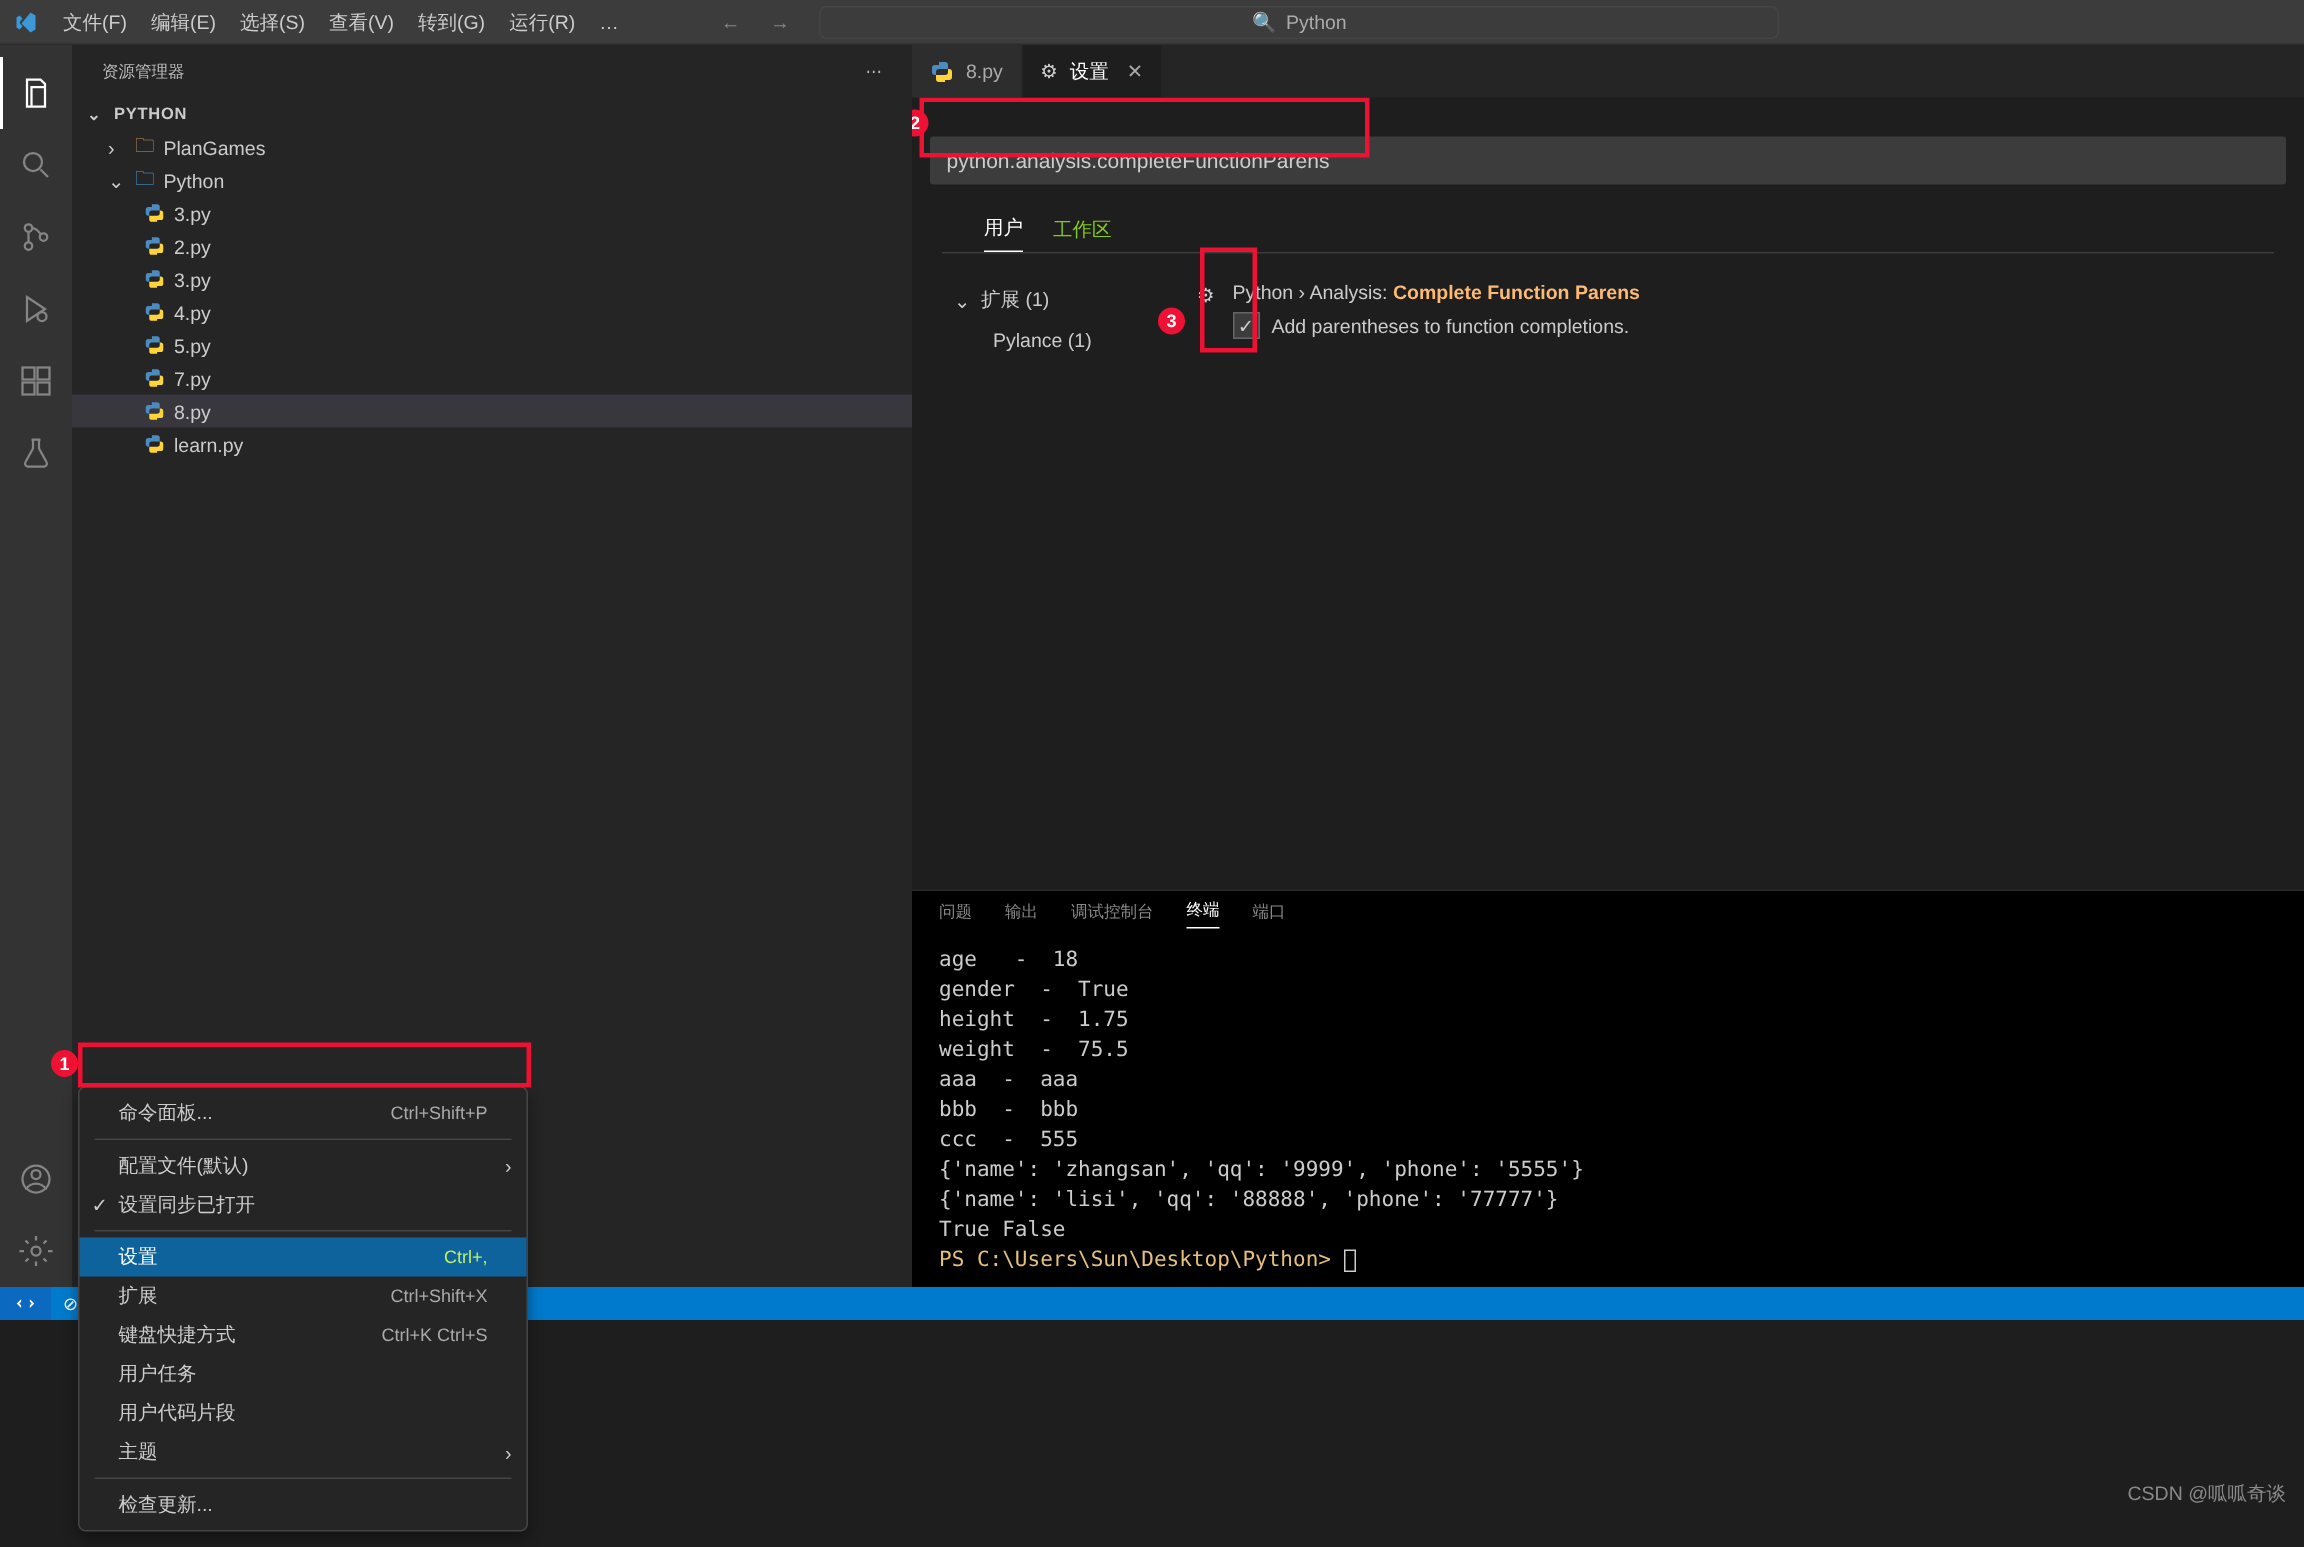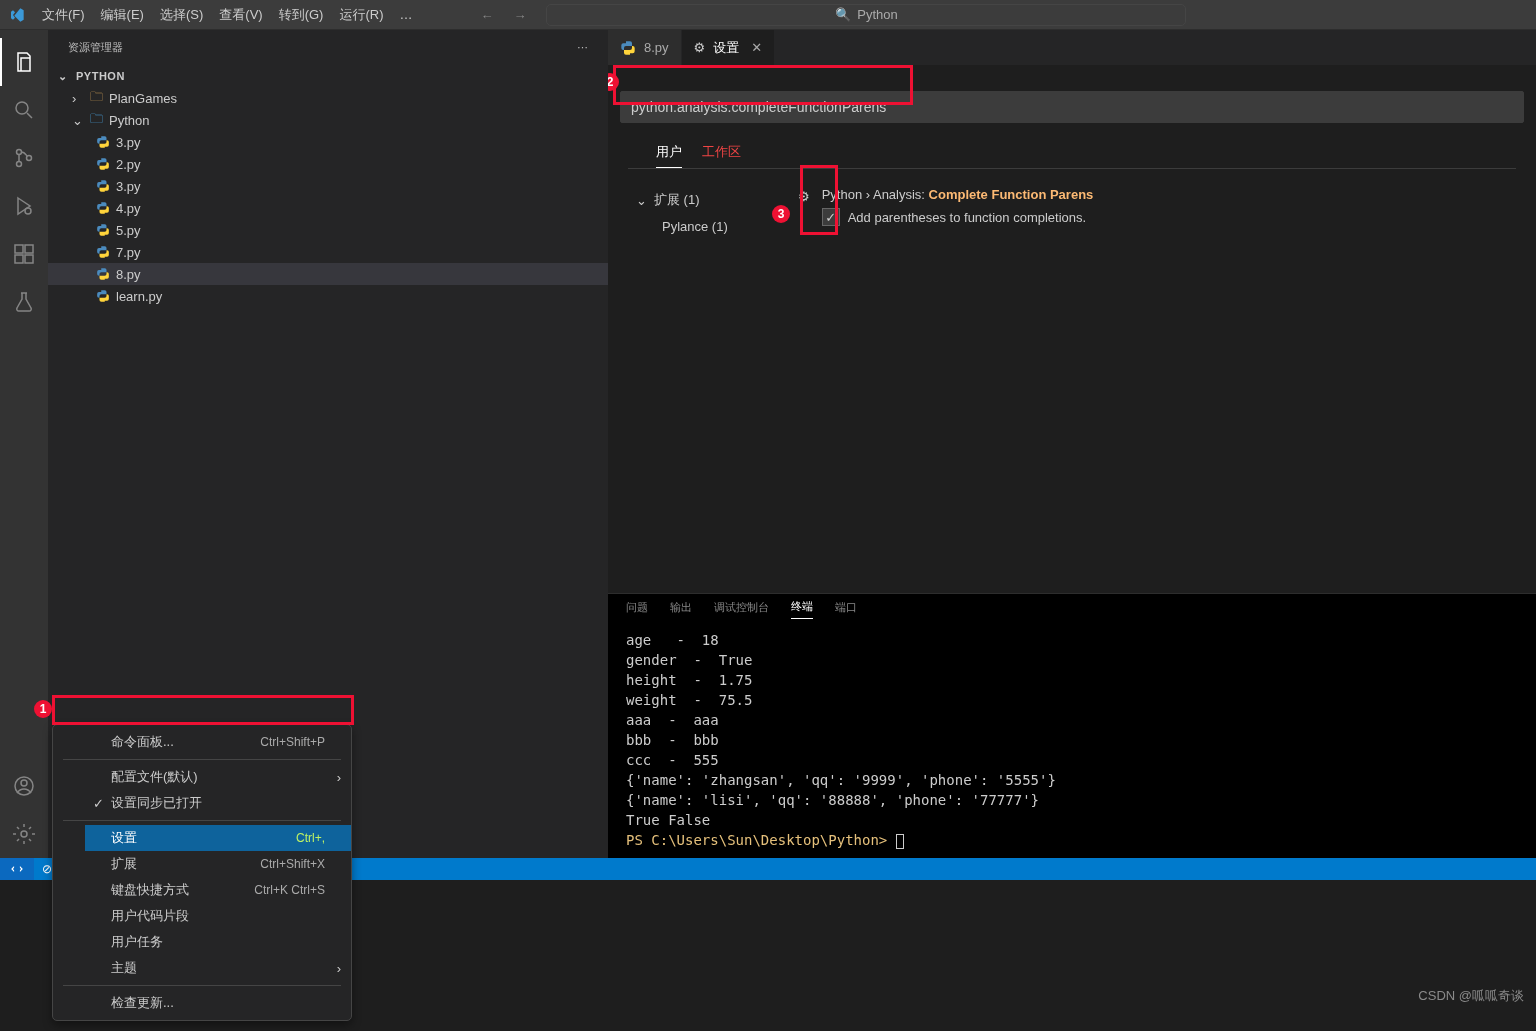--- a/index.html
+++ b/index.html
@@ -35,39 +35,39 @@
   .tree-folder { padding-left:24px; }
   .tree-file { padding-left:48px; }
   .tree-row.selected { background:#37373d; }
   .chev { width:12px; color:#ccc; }
   .fld-icon { color:#c09553; }
   .fld-icon.open { color:#4aa3df; }
   .py-icon { width:14px; height:14px; }
   
   
   .ctx { position:absolute; bottom:10px; left:52px; width:300px; background:#252526; border:1px solid #454545; border-radius:5px; box-shadow:0 4px 10px rgba(0,0,0,.4); padding:4px 0; }
-  .ctx-item { height:26px; display:flex; align-items:center; padding:0 26px; justify-content:space-between; color:#ccc; font-size:13px; position:relative;margin-left:32px; }
+  .ctx-item { height:26px; display:flex; align-items:center; padding:0 26px; justify-content:space-between; color:#ccc; font-size:13px; position:relative; }
   .ctx-item.selected { background:#0e639c; color:#fff; }
   .ctx-sep { height:1px; margin:4px 10px; background:#454545; }
   .ctx-check { position:absolute; left:8px; }
   .ctx-sub { position:absolute; right:10px; color:#ccc; }
   .ctx-key { color:#aaa; font-size:12px; }
   .ctx-item.selected .ctx-key { color:#bef264; }
   
   
   .editor { flex:1; display:flex; flex-direction:column; background:#1e1e1e; min-height:0; }
   .tabs { height:35px; background:#252526; display:flex; }
   .tab { height:35px; display:flex; align-items:center; gap:8px; padding:0 12px; background:#2d2d2d; color:#aaa; font-size:13px; border-right:1px solid #252526; }
   .tab.active { background:#1e1e1e; color:#fff; }
   .tab-close { color:#aaa; margin-left:4px; }
   
   .settings-body { flex:1; overflow:auto; padding:16px 0 0 0; }
   .settings-search { margin:10px 12px 0 12px; height:32px; background:#3c3c3c; border:1px solid #3c3c3c; border-radius:2px; display:flex; align-items:center; padding:0 10px; color:#ccc; font-size:14px; }
-  .scope-tabs { display:flex; gap:20px; padding:20px 0 0 28px; border-bottom:1px solid #3c3c3c; width:calc(100% - 40px); margin-left:20px; }
-  .scope-tab { padding-bottom:6px; color:#ef4444; font-size:13px; }
+  .scope-tabs { display:flex; gap:20px; padding:20px 0 0 28px; border-bottom:1px solid #3c3c3c; width:calc(100% - 40px); margin-left:20px;align-items:flex-end; }
+  .scope-tab { padding-bottom:6px; color:#84cc16; font-size:13px; }
   .scope-tab.active { color:#fff; border-bottom:1px solid #fff; }
   
   .settings-content { display:flex; padding:18px 0 0 0; }
   .settings-nav { width:170px; padding-left:28px; }
   .settings-nav-item { height:26px; display:flex; align-items:center; gap:6px; color:#ccc; font-size:13px; }
   .settings-nav-sub { padding-left:26px; }
   
   .setting-entry { flex:1; padding-left:20px; display:flex; gap:12px; align-items:flex-start; }
   .gear { color:#ccc; margin-top:2px; }
   .setting-title { color:#ccc; font-size:13px; }
@@ -279,25 +279,25 @@
         </div>
         <div class="ctx-item">
           <span>扩展</span>
           <span class="ctx-key">Ctrl+Shift+X</span>
         </div>
         <div class="ctx-item">
           <span>键盘快捷方式</span>
           <span class="ctx-key">Ctrl+K Ctrl+S</span>
         </div>
         <div class="ctx-item">
+          <span>用户任务</span>
+          <span></span>
+        </div>
+        <div class="ctx-item">
           <span>用户代码片段</span>
-          <span></span>
-        </div>
-        <div class="ctx-item">
-          <span>用户任务</span>
           <span></span>
         </div>
         <div class="ctx-item">
           <span>主题</span>
           <span class="ctx-sub">›</span>
         </div>
         <div class="ctx-sep"></div>
         <div class="ctx-item">
           <span>检查更新...</span>
           <span></span>

